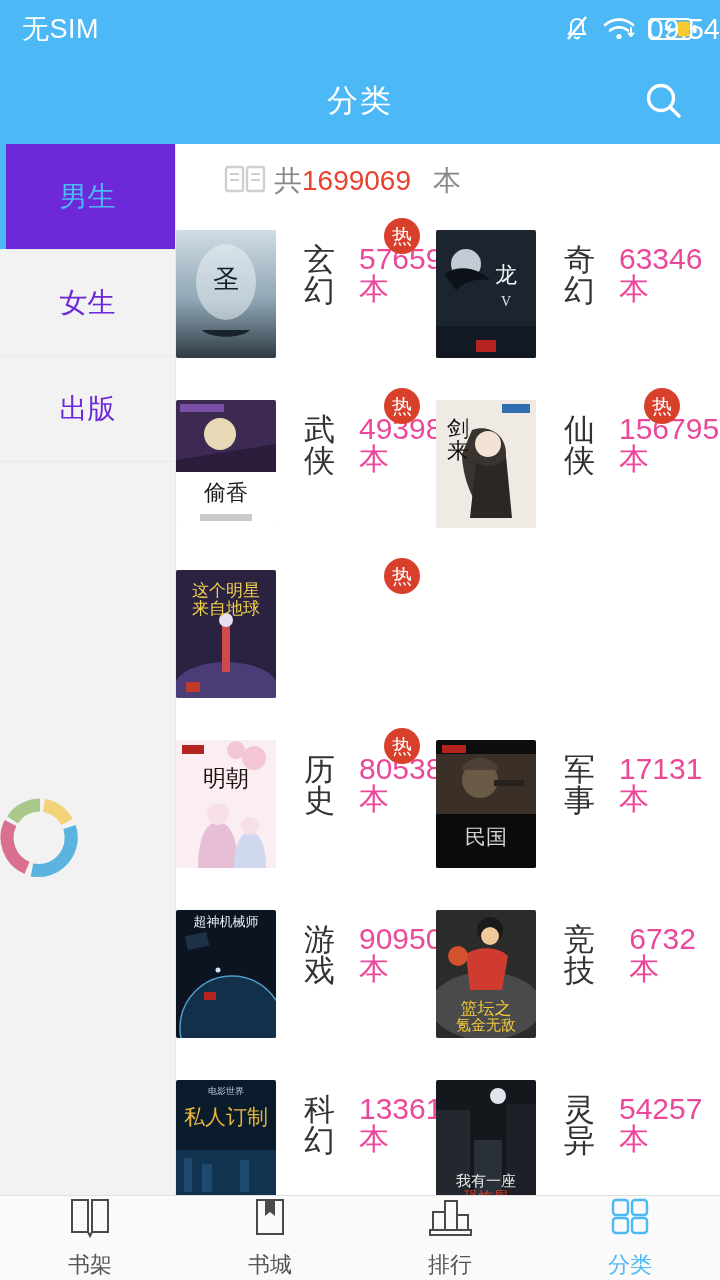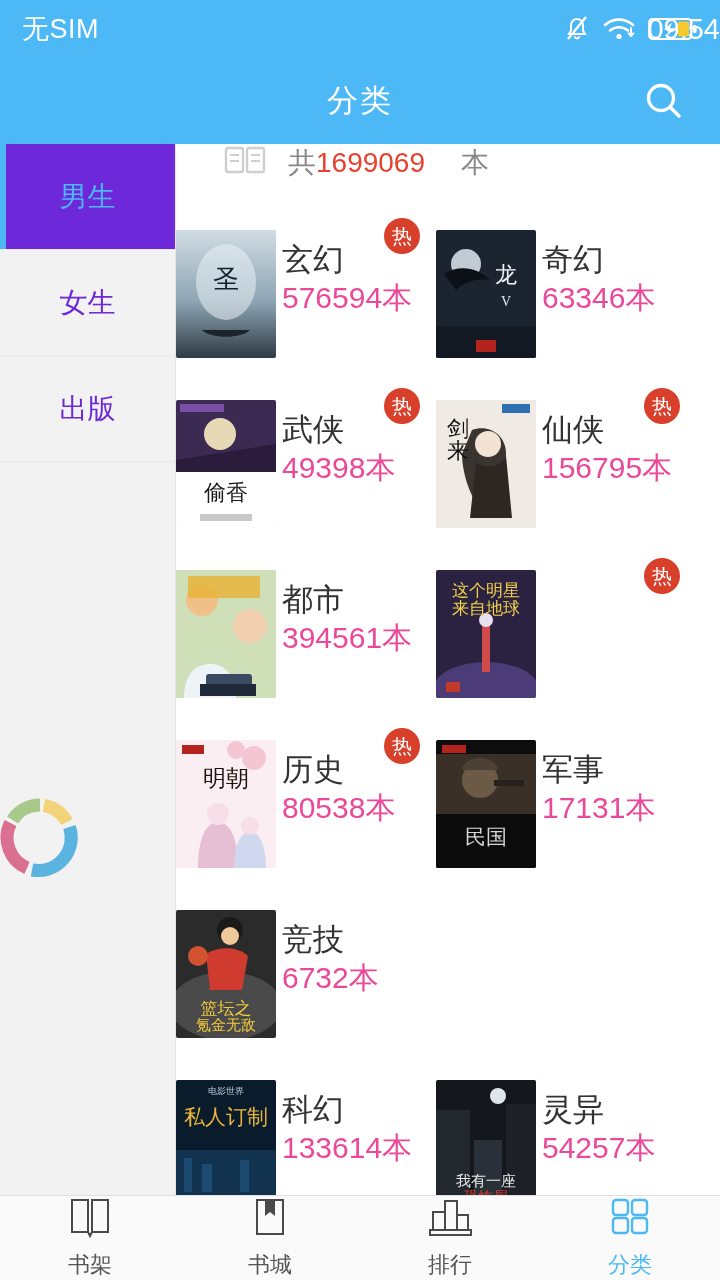--- a/index.html
+++ b/index.html
@@ -57,38 +57,38 @@
   }
   .side-rest{ position:absolute; top:318px; left:0; right:0; bottom:0; background:#f2f2f2; }
   .loader-ring{
     position:absolute; left:-2px; bottom:315px; width:84px; height:84px;
   }
   
   .list-panel{
     flex:1; background:#fff; position:relative; overflow:hidden;
   }
   .count-bar{
-    height:74px; display:flex; align-items:flex-start; padding-left:48px; gap:22px;
+    height:74px; display:flex; align-items:center; padding-left:48px; gap:8px;
   }
   .count-text{ font-size:28px; color:#888; }
   .count-num{ color:#e8422f; }
   .count-unit{ font-size:28px; color:#888; margin-left:14px; }
   .rows{ }
   .row{ display:flex; height:170px; }
   .cat-cell{
     width:260px; flex:0 0 260px; display:flex; align-items:flex-start;
     position:relative; padding-top:12px;
   }
   .cover{
     width:100px; height:128px; flex:0 0 100px; border-radius:2px;
     background:#cfcfcf; overflow:hidden; position:relative;
   }
   .cover svg{ display:block; }
   .cat-meta{
-    margin-left:6px; padding-top:14px; display:flex; flex-direction:column; gap:8px;
+    margin-left:28px; padding-top:14px; display:flex; flex-direction:row; gap:24px;
   }
   .cat-name{ font-size:31px; color:#333; line-height:1; }
   .cat-count{ font-size:30px; color:#ec4899; line-height:1; }
   .hot-badge{
     position:absolute; right:16px; top:0px;
     width:36px; height:36px; border-radius:50%;
     background:#d9402c; color:#fff; font-size:20px;
     display:flex; align-items:center; justify-content:center;
   }
   
@@ -269,38 +269,20 @@
             <span class="cat-count">156795本</span>
           </span>
           <span class="hot-badge">热</span>
         </div>
       </div>
 
       <div class="row">
         <div class="cat-cell">
           <span class="cover">
             <svg width="100" height="128" viewBox="0 0 100 128">
-              <rect width="100" height="128" fill="#cfe0b8"></rect>
-              <circle cx="26" cy="30" r="16" fill="#f0c089"></circle>
-              <circle cx="74" cy="56" r="17" fill="#f2cfae"></circle>
-              <path d="M8 128c0-24 12-34 26-34s26 10 26 34z" fill="#eef3f8"></path>
-              <rect x="30" y="104" width="46" height="22" rx="3" fill="#3b4a63"></rect>
-              <rect x="12" y="6" width="72" height="22" fill="#e8b43b" opacity=".85"></rect>
-              <rect x="24" y="114" width="56" height="12" fill="#1e2a3a"></rect>
-            </svg>
-          </span>
-          <span class="cat-meta">
-            <span class="cat-name">都市</span>
-            <span class="cat-count">394561本</span>
-          </span>
-
-        </div>
-        <div class="cat-cell">
-          <span class="cover">
-            <svg width="100" height="128" viewBox="0 0 100 128">
               <rect width="100" height="128" fill="#2a2240"></rect>
               <ellipse cx="50" cy="118" rx="52" ry="26" fill="#4b3c78"></ellipse>
               <rect x="46" y="52" width="8" height="50" fill="#d04a4a"></rect>
               <circle cx="50" cy="50" r="7" fill="#e8e0f0"></circle>
               <text x="50" y="26" font-size="17" fill="#f3d24a" text-anchor="middle" font-family="serif">这个明星</text>
               <text x="50" y="44" font-size="17" fill="#f3d24a" text-anchor="middle" font-family="serif">来自地球</text>
               <rect x="10" y="112" width="14" height="10" fill="#c0392b"></rect>
             </svg>
           </span>
           <span class="hot-badge">热</span>
@@ -346,20 +328,38 @@
             <span class="cat-count">17131本</span>
           </span>
 
         </div>
       </div>
 
       <div class="row">
         <div class="cat-cell">
           <span class="cover">
             <svg width="100" height="128" viewBox="0 0 100 128">
+              <rect width="100" height="128" fill="#0b1420"></rect>
+              <circle cx="56" cy="118" r="52" fill="#13304a"></circle>
+              <circle cx="56" cy="118" r="52" fill="none" stroke="#4e9cc8" stroke-width="1.5"></circle>
+              <circle cx="42" cy="60" r="2.5" fill="#cfe6f4"></circle>
+              <rect x="10" y="24" width="22" height="14" fill="#1d3246" transform="rotate(-12 21 31)"></rect>
+              <text x="50" y="16" font-size="13" fill="#e4eef6" text-anchor="middle" font-family="serif">超神机械师</text>
+              <rect x="28" y="82" width="12" height="8" fill="#b5231f"></rect>
+            </svg>
+          </span>
+          <span class="cat-meta">
+            <span class="cat-name">游戏</span>
+            <span class="cat-count">90950本</span>
+          </span>
+
+        </div>
+        <div class="cat-cell">
+          <span class="cover">
+            <svg width="100" height="128" viewBox="0 0 100 128">
               <rect width="100" height="128" fill="#2b2b2b"></rect>
               <ellipse cx="50" cy="96" rx="56" ry="34" fill="#4a4a4a"></ellipse>
               <circle cx="54" cy="20" r="13" fill="#1a1a1a"></circle>
               <circle cx="54" cy="26" r="9" fill="#f0c89a"></circle>
               <path d="M30 44c12-8 32-8 42 2l-6 34H34z" fill="#cf3b2e"></path>
               <circle cx="22" cy="46" r="10" fill="#d2522f"></circle>
               <text x="50" y="104" font-size="17" fill="#f3c93c" text-anchor="middle" font-family="serif">篮坛之</text>
               <text x="50" y="120" font-size="15" fill="#f3c93c" text-anchor="middle" font-family="serif">氪金无敌</text>
             </svg>
           </span>

